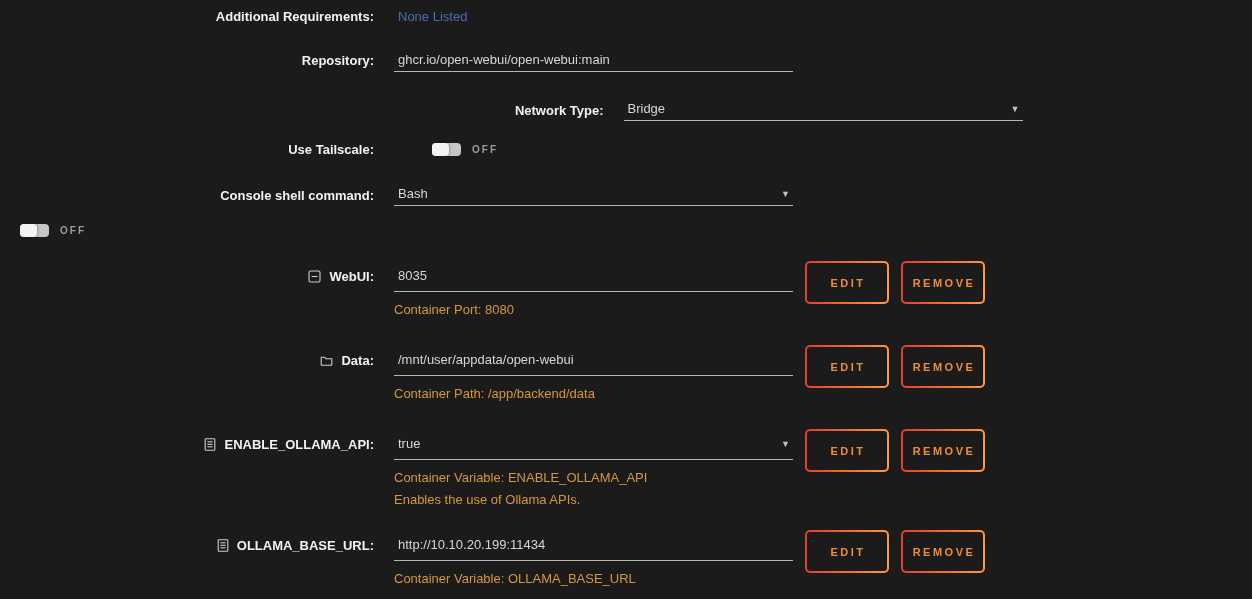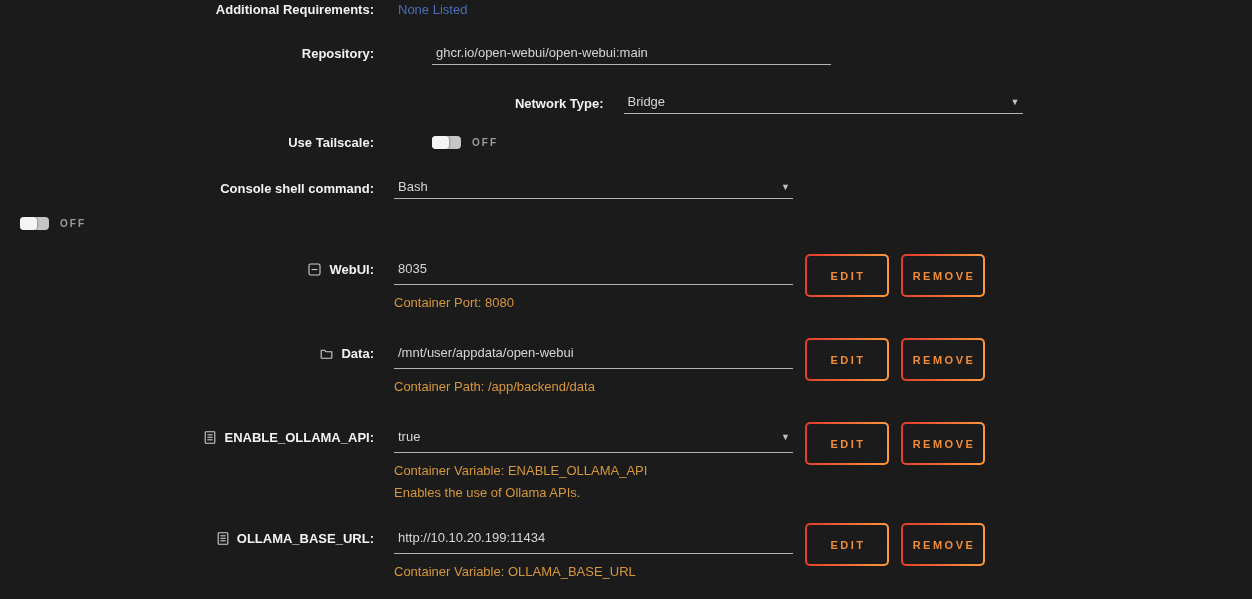--- a/index.html
+++ b/index.html
@@ -3,21 +3,21 @@
 <meta charset="utf-8">
 <style>
   html,body{margin:0;padding:0;}
   body{
     width:1252px;height:599px;
     background:#1c1b1b;
     font-family:"Liberation Sans", sans-serif;
     overflow:hidden;
     -webkit-font-smoothing:antialiased;
   }
-  .form{}
+  .form{padding-top:7px;}
   .row{display:flex;align-items:flex-start;}
   .cell-label{
     width:374px;
     display:flex;align-items:center;justify-content:flex-end;
     height:var(--fh,22px);
     color:#f2f2f2;font-size:13px;font-weight:700;
     white-space:nowrap;
   }
   .cell-label .icon{display:inline-flex;align-items:center;margin-right:8px;}
   .cell-label .icon svg{display:block;}
@@ -91,21 +91,21 @@
     </div>
     <div class="cell-main">
       <div class="field">
           <span class="static-value">None Listed</span>
         </div>
 
     </div>
 
   </div>
 
-  <div class="row" style="--fh: 23px; margin-bottom: 27px; gap: 38px;">
+  <div class="row" style="--fh: 23px; margin-bottom: 27px;">
     <div class="cell-label">
 
       <span class="label">Repository:</span>
     </div>
     <div class="cell-main">
       <div class="field underlined">
           <input type="text" class="text-input" value="ghcr.io/open-webui/open-webui:main" style="">
         </div>
 
     </div>

